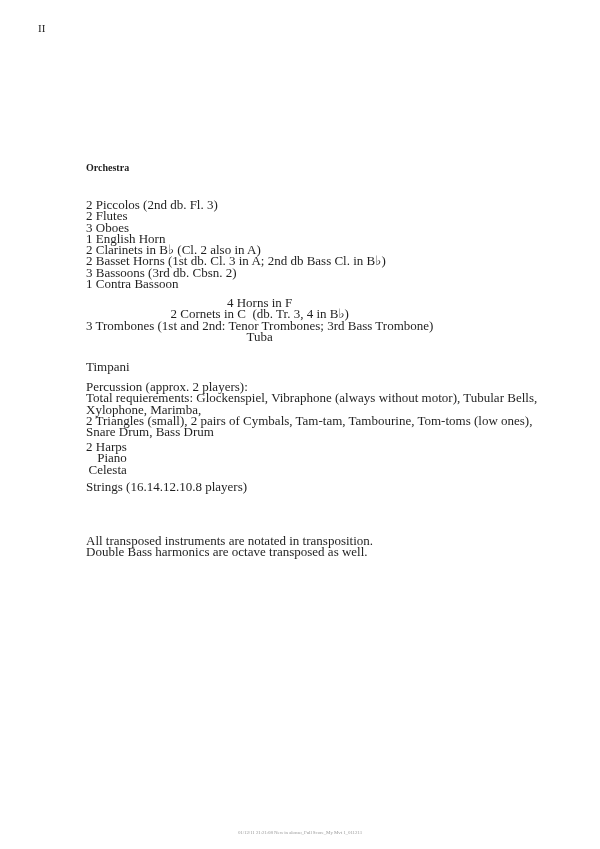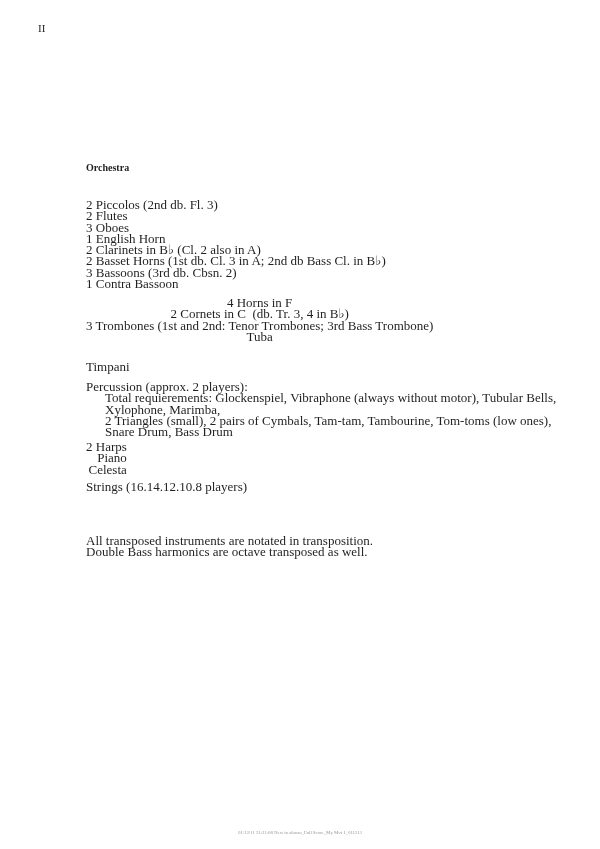--- a/index.html
+++ b/index.html
@@ -37,21 +37,21 @@
     left: 86px;
     top: 162px;
     font-size: 10px;
     font-weight: bold;
     line-height: 11.3px;
   }
   .woodwinds   { top: 199px; }
   .brass       { top: 297px; text-align: center; }
   .timpani     { top: 361px; text-align: center; }
   .percussion  { top: 381px; }
-  .percussion .indented { margin-left: 19px; }
+  .percussion .indented { }
   .harps-keys  { top: 441px; text-align: right; }
   .strings     { top: 481px; }
   .notes       { top: 535px; }
   .footer {
     position: absolute;
     left: 0;
     right: 0;
     top: 829px;
     text-align: center;
     font-size: 5px;

